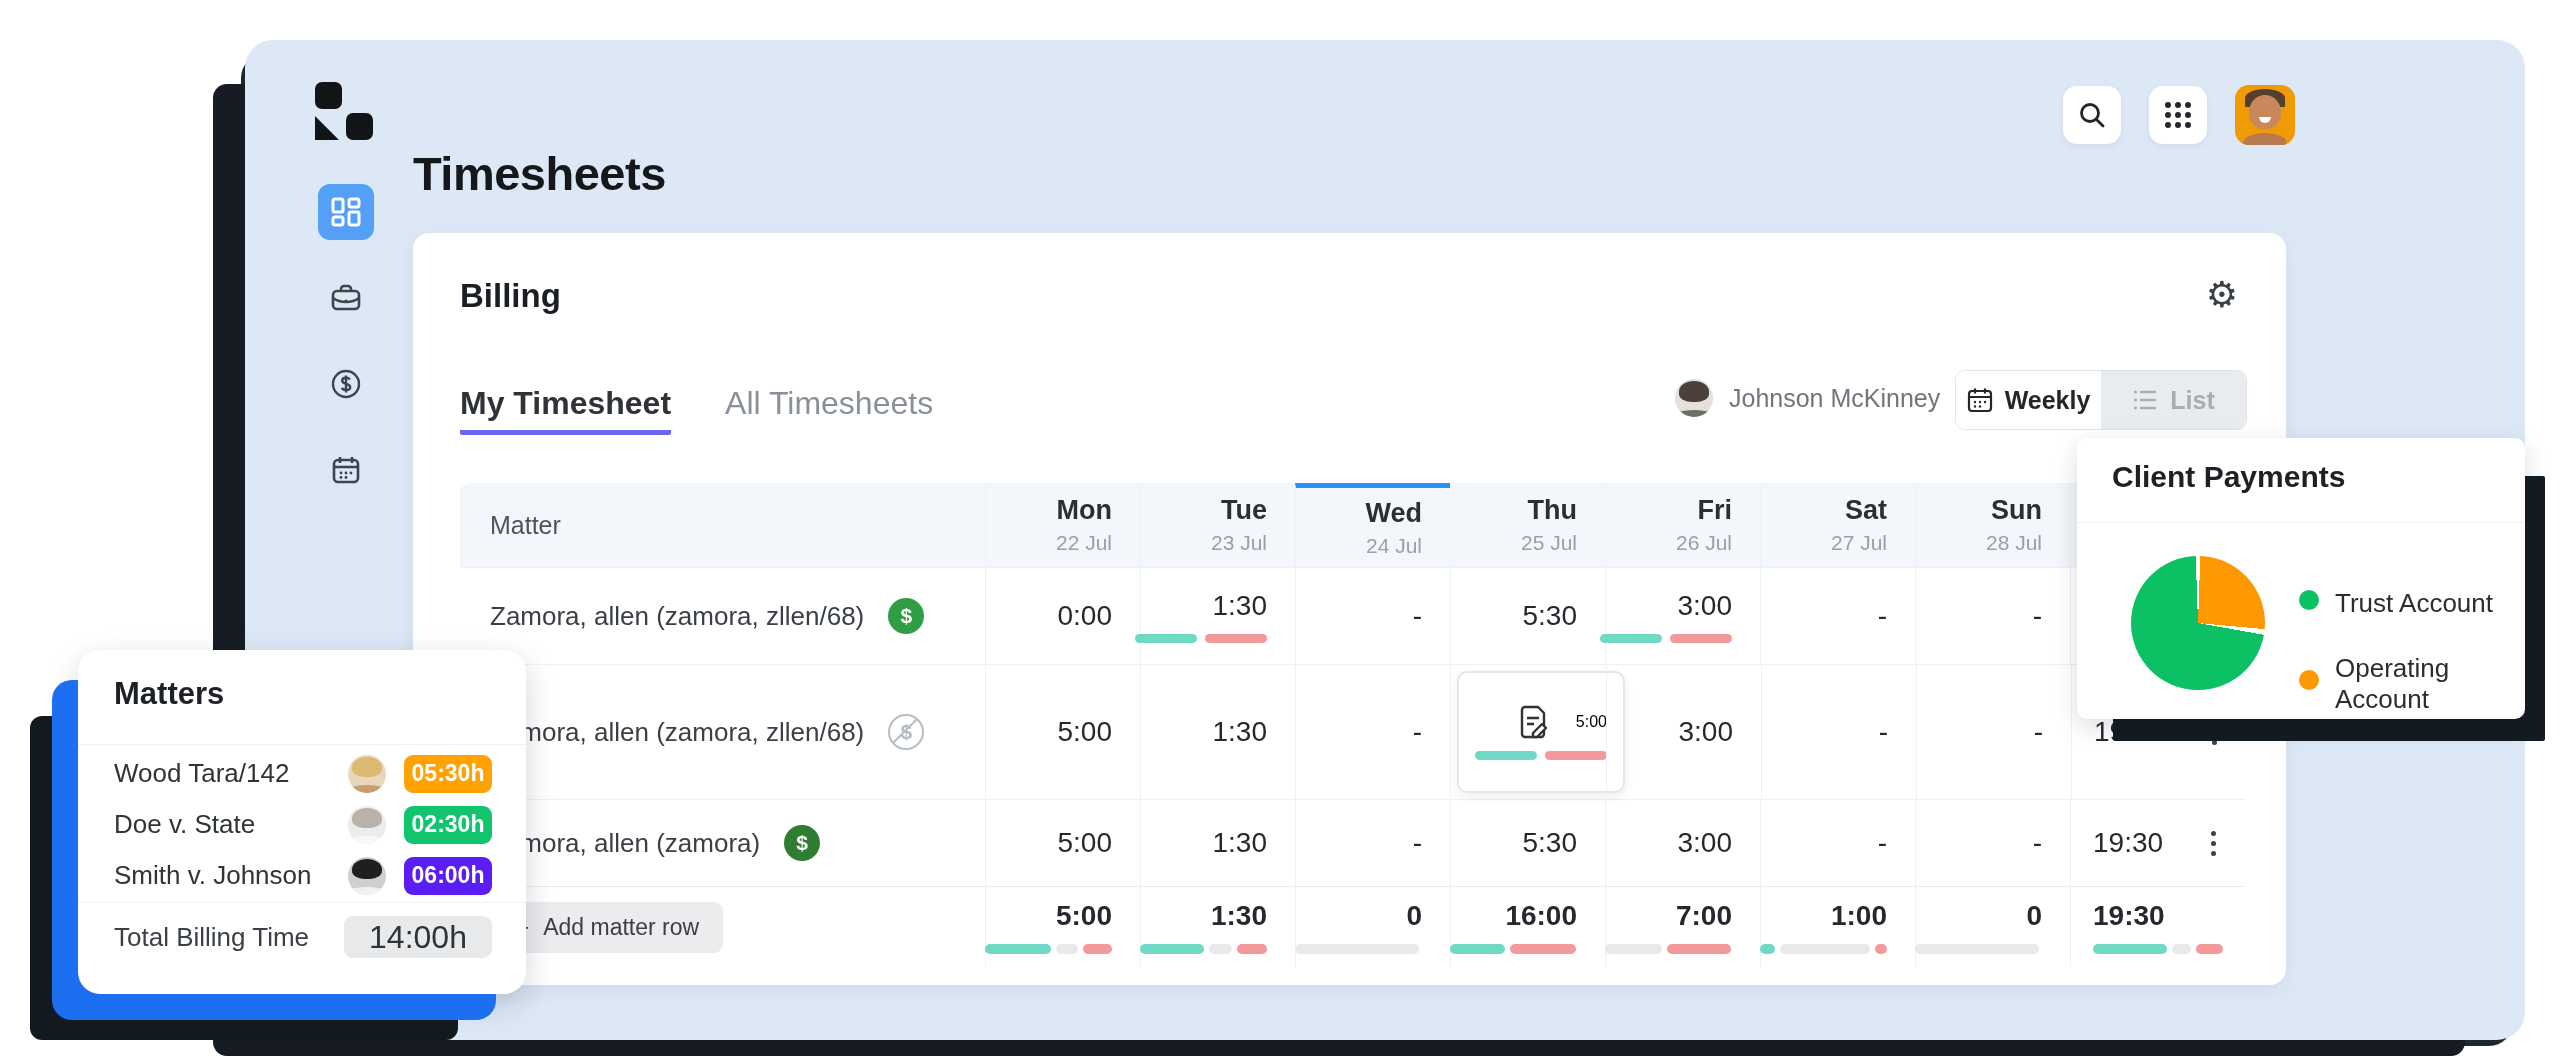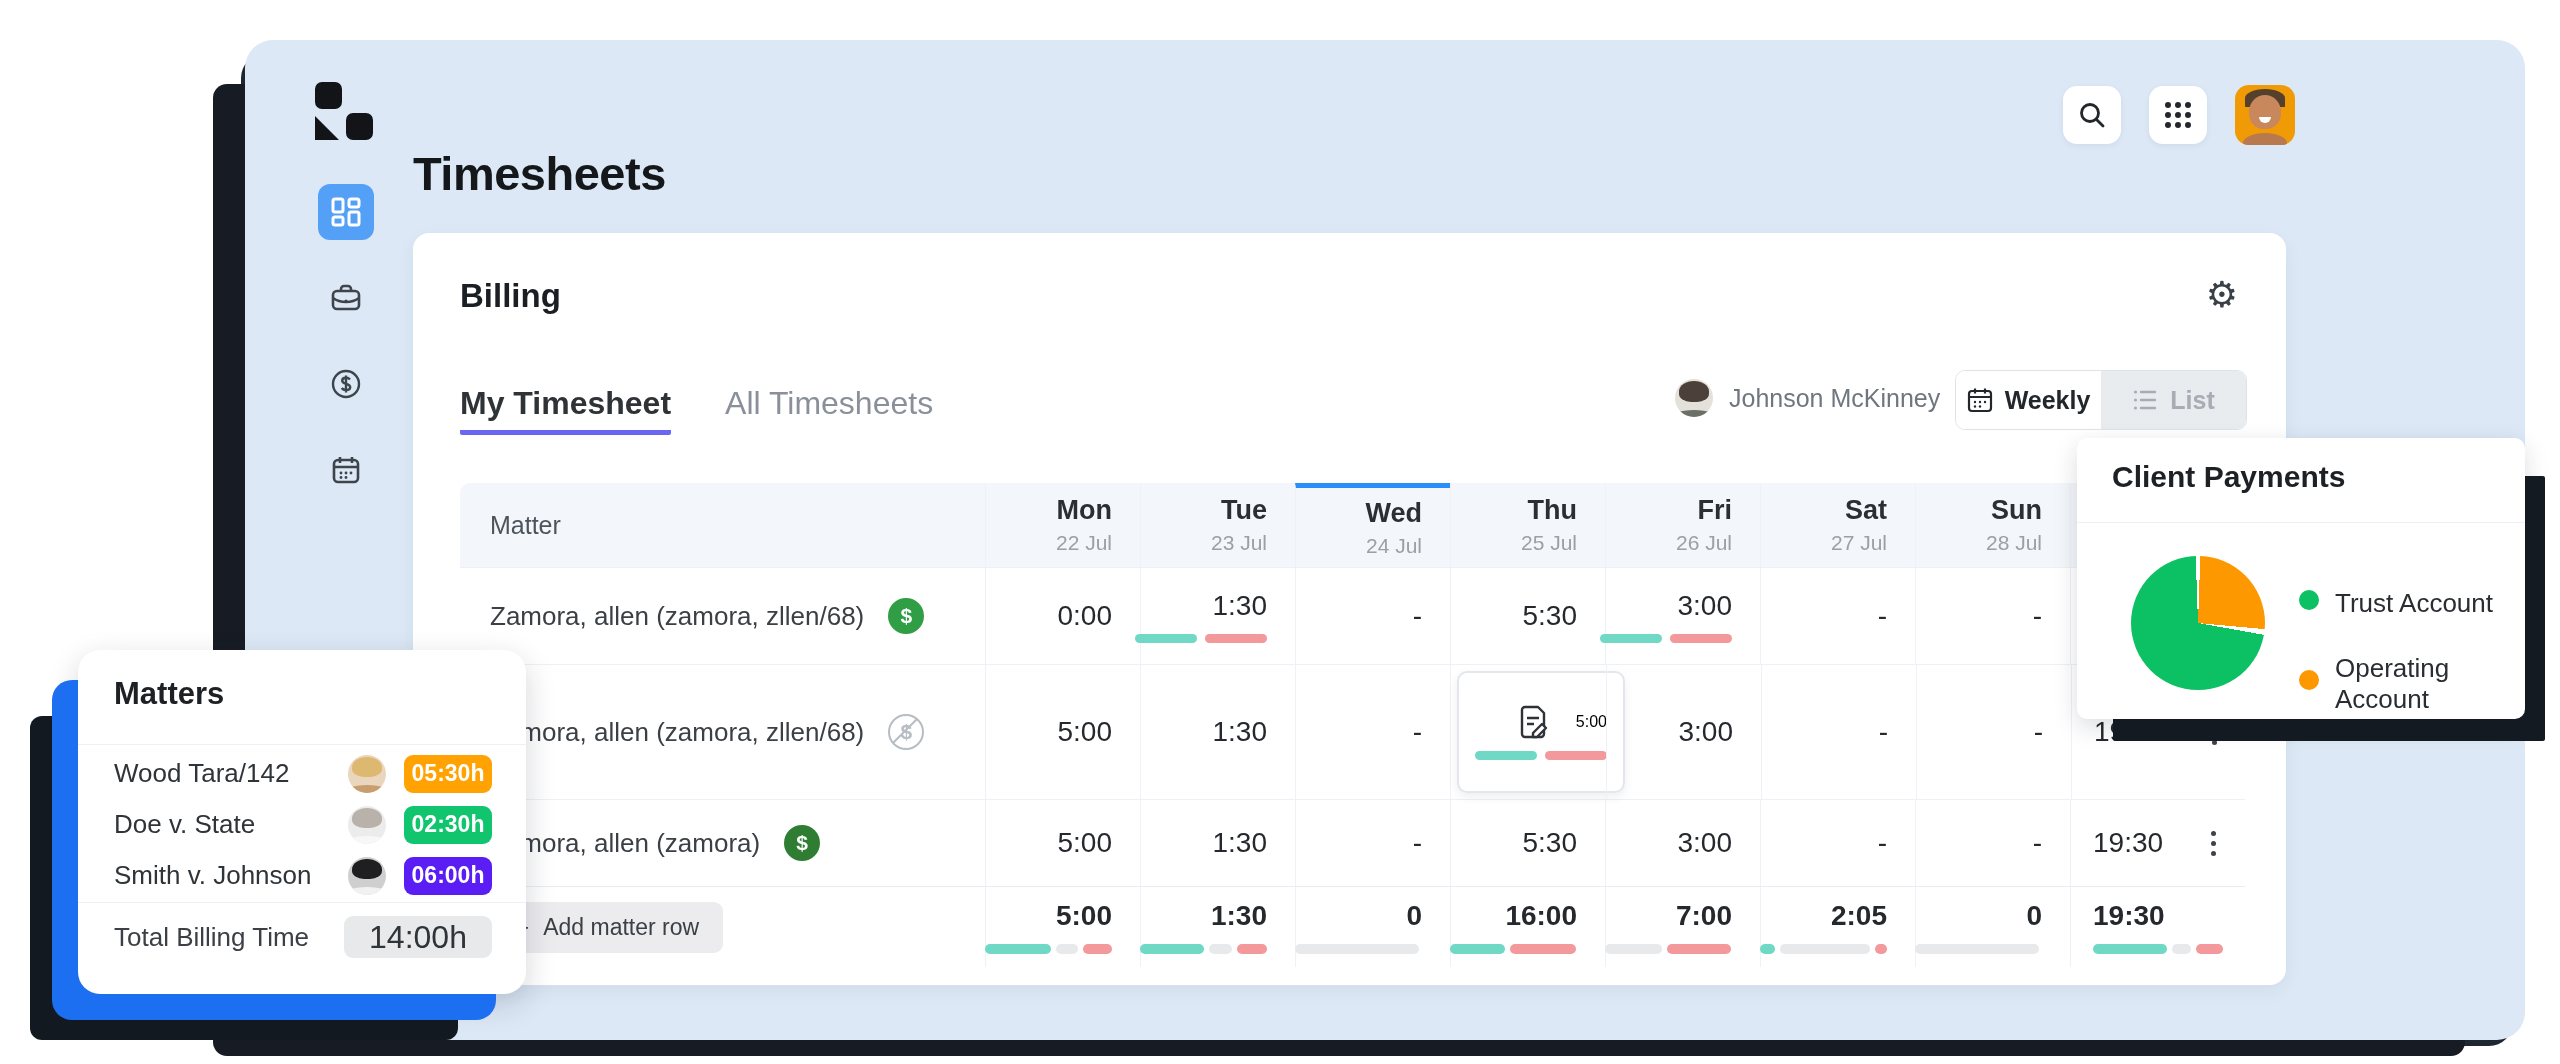--- a/index.html
+++ b/index.html
@@ -447,21 +447,21 @@
               </div>
             </div>
         <div class="c-day cellv">
               <span>7:00</span>
               <div class="seg-bar">
                 <span class="bar-gray" style="width: calc(47% - 3px);"></span>
                 <span class="bar-red" style="width: calc(53% - 3px);"></span>
               </div>
             </div>
         <div class="c-day cellv">
-              <span>2:05</span>
+              <span>1:00</span>
               <div class="seg-bar">
                 <span class="bar-teal" style="width: calc(14% - 3px);"></span>
                 <span class="bar-gray" style="width: calc(74% - 3px);"></span>
                 <span class="bar-red" style="width: calc(12% - 3px);"></span>
               </div>
             </div>
         <div class="c-day cellv">
               <span>0</span>
               <div class="seg-bar">
                 <span class="bar-gray" style="width: calc(100% - 3px);"></span>

